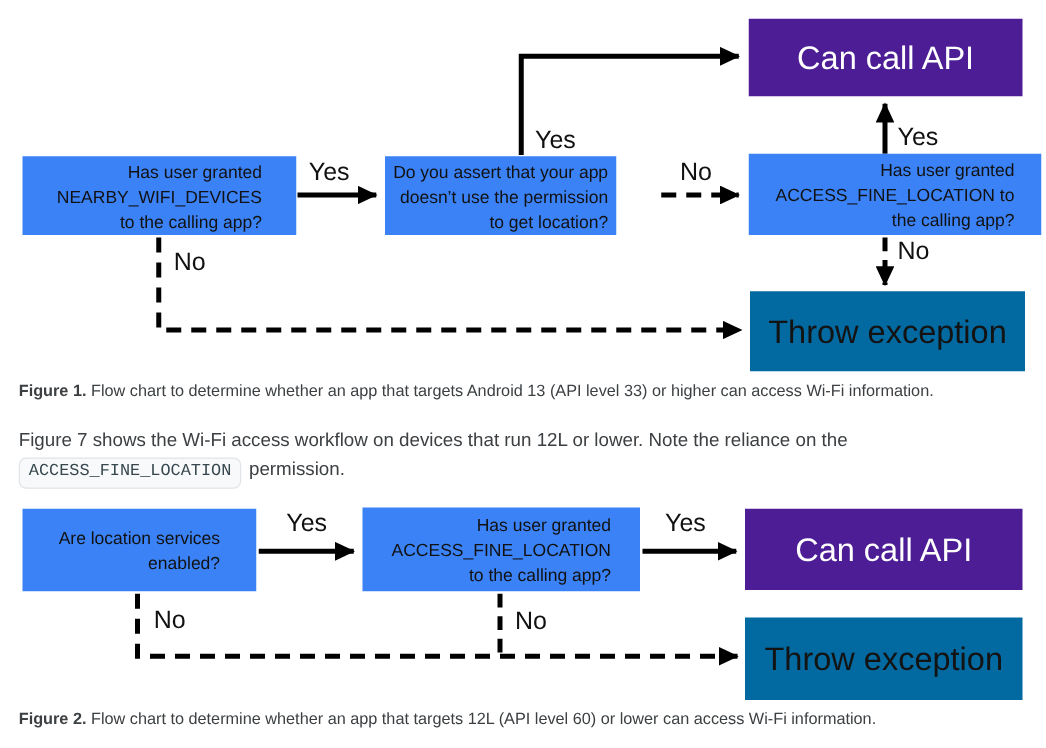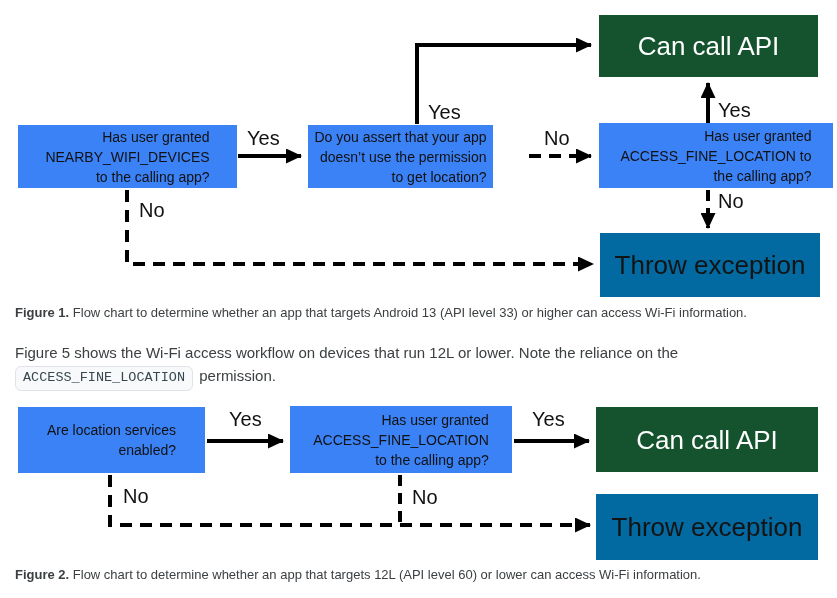--- a/index.html
+++ b/index.html
@@ -13,21 +13,21 @@
   svg.arrows{position:absolute;left:0;top:0;width:837px;height:598px;}
   .node{
     position:absolute;
     display:flex;align-items:center;justify-content:center;
     text-align:center;
     white-space:pre-line;
     font-size:14px;line-height:20px;
     color:#111;
   }
   .node.green{background:#3b82f6;text-align:right;}
-  .node.blue{background:#14532d;color:#fff;font-size:26px;line-height:28px;}
+  .node.blue{background:#4c1d95;color:#fff;font-size:26px;line-height:28px;}
   .node.orange{background:#0369a1;color:#131313;font-size:26px;line-height:28px;}
   .edge-label{
     position:absolute;
     font-size:20px;color:#111;line-height:18px;
   }
   .caption{
     position:absolute;margin:0;
     font-size:13px;line-height:16px;color:#3c4043;
   }
   .caption b{font-weight:bold;color:#3c4043;margin-top:24px;}
@@ -89,21 +89,21 @@
   <div class="edge-label" style="left:544px;top:129px;">No</div>
   <div class="edge-label" style="left:718px;top:101px;">Yes</div>
   <div class="edge-label" style="left:718px;top:192px;">No</div>
   <div class="edge-label" style="left:139px;top:201px;">No</div>
 
   <p class="caption" style="left:15px;top:305px;width:810px;">
     <b>Figure 1.</b><span> Flow chart to determine whether an app that targets Android 13 (API level 33) or higher can access Wi-Fi information.</span>
   </p>
 
   <div class="para" style="left:15px;top:341px;width:800px;">
-    <span>Figure 5 shows the Wi-Fi access workflow on devices that run 12L or lower. Note the reliance on the</span><br>
+    <span>Figure 7 shows the Wi-Fi access workflow on devices that run 12L or lower. Note the reliance on the</span><br>
     <code class="code-chip">ACCESS_FINE_LOCATION</code><span> permission.</span>
   </div>
 
   <div class="node green" style="left:18px;top:407px;width:187px;height:66px;">Are location services
 enabled?</div>
   <div class="node green" style="left:290px;top:406px;width:222px;height:67px;">Has user granted
 ACCESS_FINE_LOCATION
 to the calling app?</div>
   <div class="node blue" style="left:596px;top:407px;width:222px;height:65px;">Can call API</div>
   <div class="node orange" style="left:596px;top:494px;width:222px;height:66px;">Throw exception</div>

